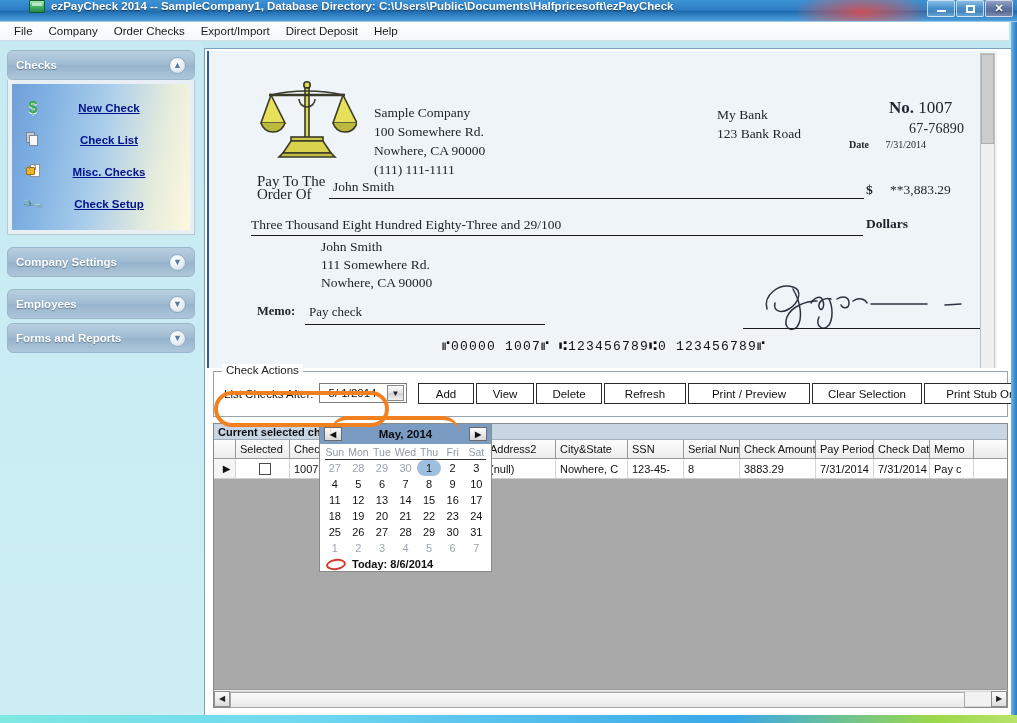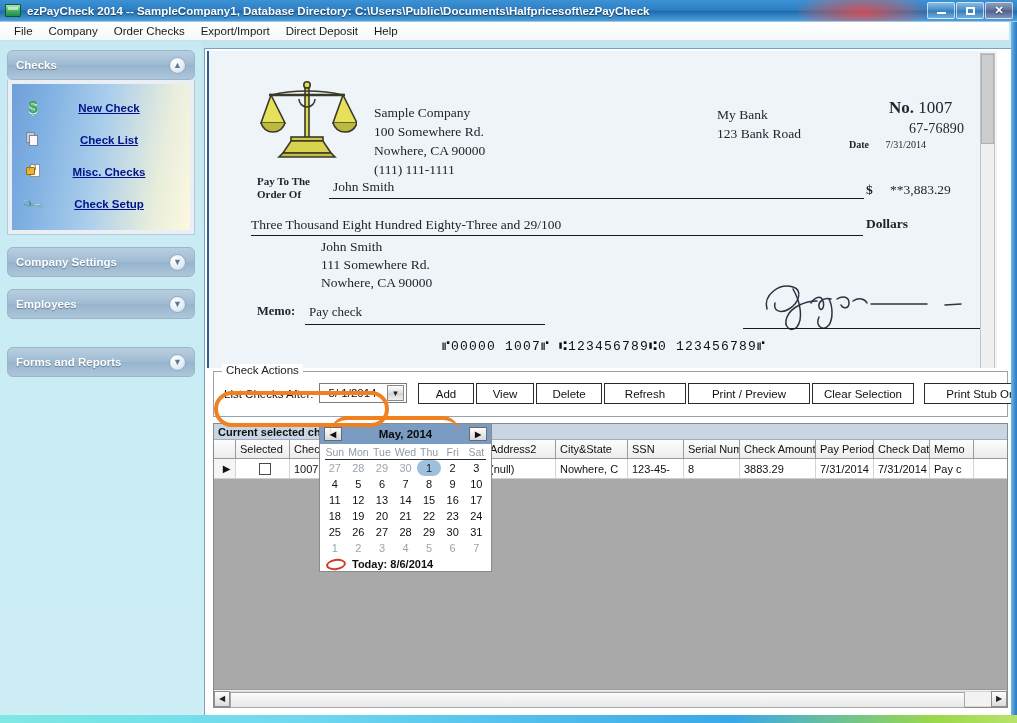--- a/index.html
+++ b/index.html
@@ -11,23 +11,24 @@
   }
   body {
     background: linear-gradient(180deg, #bfe6ef 0%, #c8eaf2 40%, #cfeef5 100%);
     position: relative;
   }
 
   
   #titlebar {
     position: absolute; left: 0; top: 0; width: 1017px; height: 22px;
     background: linear-gradient(180deg, #3b92d4 0%, #2f7fc4 45%, #1f6cb0 55%, #4ea0dd 100%);
-    display: flex; align-items: center;
+    display: flex; align-items: flex-start;
     border-bottom: 1px solid #9fc8e8;
     overflow: hidden;
+    padding-left: 24px;
   }
   #titlebar .tb-glow {
     position:absolute; right: 90px; top: -8px; width: 130px; height: 40px;
     background: radial-gradient(ellipse at center, rgba(255,70,60,0.75) 0%, rgba(255,90,70,0.25) 55%, rgba(255,90,70,0) 75%);
     pointer-events:none;
   }
   #app-icon {
     width: 16px; height: 13px; margin-left: 5px; margin-right: 6px; flex: 0 0 auto;
     background: linear-gradient(180deg,#a8e8b0 0%, #3fae63 55%, #2a8a4a 100%);
     border: 1px solid #0c5a2d; border-radius: 1px;
@@ -152,21 +153,21 @@
   .scales { position: absolute; left: 48px; top: 28px; width: 100px; height: 80px; }
 
   .co-block { position: absolute; left: 165px; top: 52px; font-size: 13.5px; line-height: 19px; }
   .bank-block { position: absolute; left: 508px; top: 54px; font-size: 13.5px; line-height: 19px; }
   .no-block { position: absolute; left: 680px; top: 47px; font-size: 17px; }
   .no-block b { font-weight: bold; }
   .frac { position: absolute; left: 700px; top: 70px; font-size: 14px; letter-spacing:0.2px; }
   .date-block { position: absolute; left: 640px; top: 88px; font-size: 10px; }
   .date-block b { font-weight: bold; margin-right: 14px; }
 
-  .ptto-label { position: absolute; left: 48px; top: 124px; font-size: 11px; font-weight: bold; line-height: 13px; }
+  .ptto-label { position: absolute; left: 48px; top: 124px; font-size: 15px; font-weight: normal; line-height: 13px; }
   .payee-name { position: absolute; left: 124px; top: 128px; font-size: 13.5px; }
   .payee-line { position: absolute; left: 120px; top: 147px; width: 535px; border-bottom: 1.6px solid #1a1a1a; }
   .amt-dollar { position: absolute; left: 657px; top: 131px; font-size: 13.5px; font-weight: bold; }
   .amt-value { position: absolute; left: 681px; top: 131px; font-size: 13.5px; }
 
   .words-line { position: absolute; left: 42px; top: 166px; width: 612px; font-size: 13.5px; border-bottom: 1.6px solid #1a1a1a; padding-bottom: 2px; }
   .dollars-label { position: absolute; left: 657px; top: 165px; font-size: 13.5px; font-weight: bold; }
 
   .addr-block { position: absolute; left: 112px; top: 187px; font-size: 13.5px; line-height: 18px; }
   .memo-label { position: absolute; left: 48px; top: 253px; font-size: 12.5px; font-weight: bold; }
@@ -370,21 +371,21 @@
       </div>
 
     </div>
   </div>
 
   <div class="panel-header" style="margin-bottom:12px">
     <span>Company Settings</span>
     <span class="chev">▼</span>
   </div>
 
-  <div class="panel-header" style="margin-bottom:28px">
+  <div class="panel-header" style="margin-bottom:4px">
     <span>Employees</span>
     <span class="chev">▼</span>
   </div>
 
   <div class="panel-header">
     <span>Forms and Reports</span>
     <span class="chev">▼</span>
   </div>
 
 </div>
@@ -485,21 +486,21 @@
     <div id="date-combo">
       <div class="val">5/  1/2014</div>
       <div class="arrow">▼</div>
     </div>
 
     <div class="act-btn" style="left:204px;width:56px">Add</div>
     <div class="act-btn" style="left:262px;width:58px">View</div>
     <div class="act-btn" style="left:322px;width:66px">Delete</div>
     <div class="act-btn" style="left:390px;width:82px">Refresh</div>
     <div class="act-btn" style="left:474px;width:122px">Print / Preview</div>
-    <div class="act-btn" style="left:598px;width:102px">Clear Selection</div>
+    <div class="act-btn" style="left:598px;width:110px">Clear Selection</div>
     <div class="act-btn" style="left:710px;width:122px">Print Stub Only</div>
   </div>
 
   <div id="grid-wrap">
     <div id="grid-caption">Current selected check</div>
 
     <div id="grid-head">
       <div class="gh" style="width:22px"></div>
       <div class="gh" style="width:54px">Selected</div>
       <div class="gh" style="width:60px">Check Num</div>

